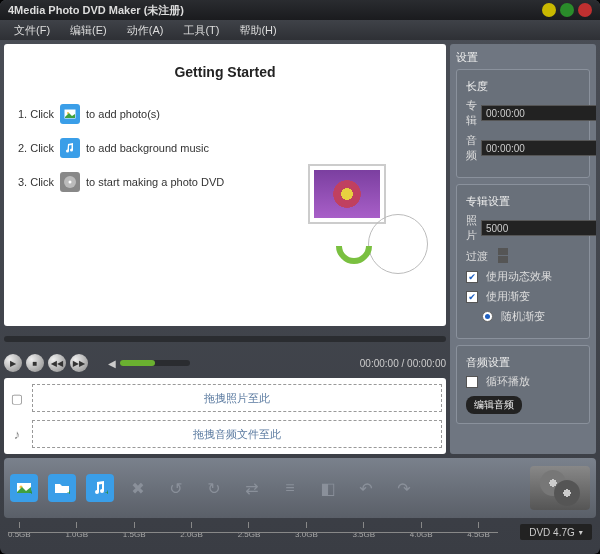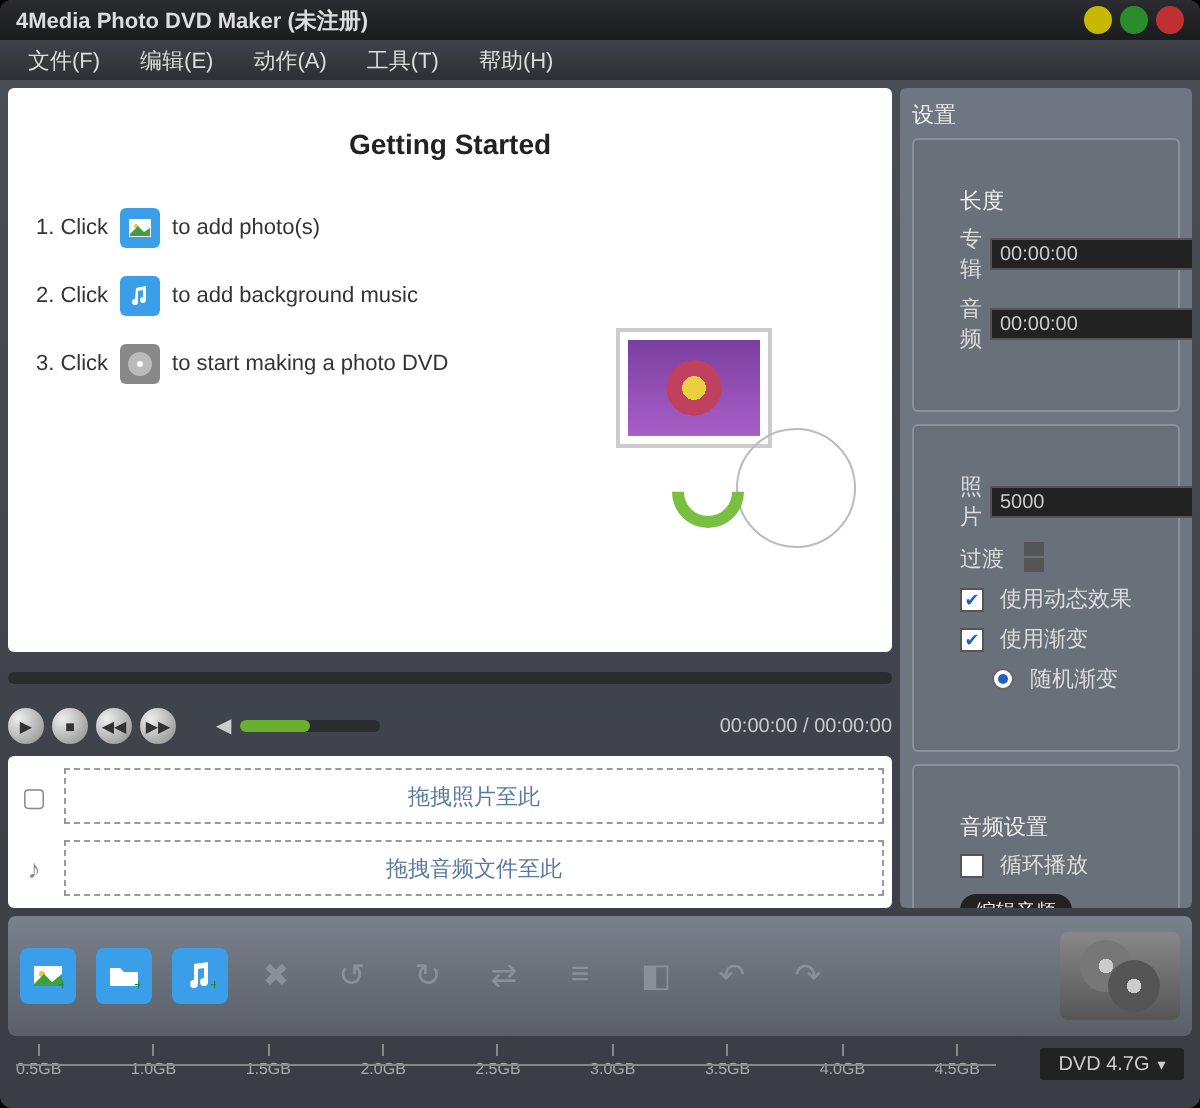--- a/index.html
+++ b/index.html
@@ -49,21 +49,21 @@
 
 
 .drops { background: #fff; border-radius: 3px; padding: 4px; height: 78px; display: flex; flex-direction: column; gap: 4px; }
 .drop { display: flex; align-items: center; gap: 6px; height: 32px; }
 .drop .icon2 { width: 18px; text-align: center; color: #888; font-size: 13px; }
 .drop .zone { flex: 1; height: 28px; border: 1px dashed #999; color: #5a7aa0; font-size: 11px; display: flex; align-items: center; justify-content: center; }
 
 
 .right { width: 146px; background: #6f7681; border-radius: 3px; padding: 6px; color: #ddd; font-size: 11px; overflow: hidden; }
 .grp-title { color: #eee; font-size: 11px; margin-bottom: 4px; }
-.grp { border: 1px solid #8a919c; border-radius: 3px; padding: 23px; margin-bottom: 6px; background: rgba(0,0,0,0.05); }
+.grp { border: 1px solid #8a919c; border-radius: 3px; padding: 9px; margin-bottom: 6px; background: rgba(0,0,0,0.05); }
 .field { display: flex; align-items: center; margin-bottom: 5px; gap: 4px; }
 .field label { width: 28px; }
 .tbox { background: #222; color: #ccc; border: 1px solid #555; height: 16px; font-size: 10px; padding: 0 4px; flex:1; }
 .stepper { width: 10px; display:flex; flex-direction:column; }
 .step-btn { height:7px; background:#555; margin-bottom:1px; }
 .chk { width: 12px; height: 12px; background: #fff; border: 1px solid #555; display: inline-flex; align-items: center; justify-content: center; font-size: 9px; color: #2060c0; margin-right: 4px; }
 .radio { width: 11px; height: 11px; border: 1px solid #666; border-radius: 50%; background: #fff; display: inline-flex; align-items:center; justify-content:center; margin-right: 4px; }
 .radio.on::after { content:''; width:5px; height:5px; background:#2060c0; border-radius:50%; }
 .sub { margin-left: 16px; }
 .editbtn { background: #222; color: #eee; border-radius: 8px; padding: 2px 8px; font-size: 10px; display: inline-block; margin-top: 2px; }
@@ -199,20 +199,21 @@
           <label>专辑</label>
           <input class="tbox" readonly="" value="00:00:00" style="">
         </div>
         <div class="field">
           <label>音频</label>
           <input class="tbox" readonly="" value="00:00:00" style="">
         </div>
       </div>
 
       <div class="grp">
+        <div class="grp-title">专辑设置</div>
         <div class="field">
           <label>照片</label>
           <input class="tbox" style="flex: 0 0 40px;" value="5000">
           <span class="stepper">
               <span class="step-btn"></span>
               <span class="step-btn"></span>
             </span>
 
         </div>
         <div class="field">

